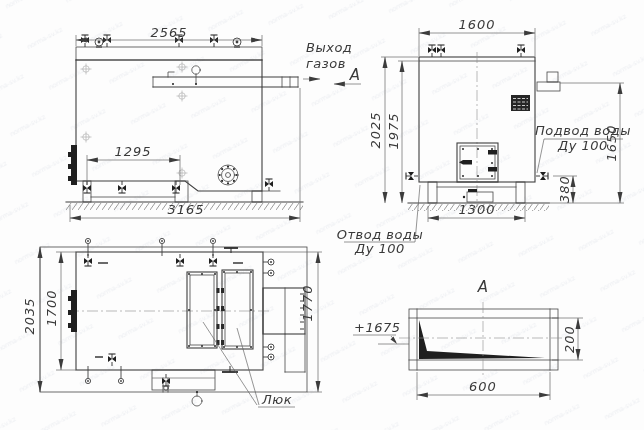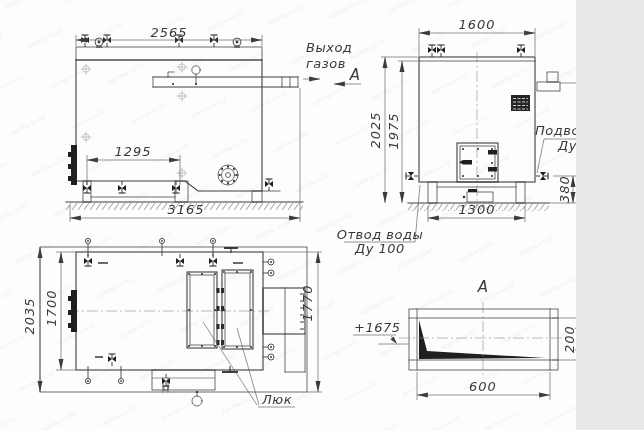--- a/index.html
+++ b/index.html
@@ -1,16 +1,16 @@
 <!DOCTYPE html>
 <html><head>
 <meta charset="utf-8">
 <style>
   html,body{margin:0;padding:0;background:#e8e8e8;}
-  .stage{width:576px;height:430px;background:#0ea5e9;position:relative;overflow:hidden;
+  .stage{width:644px;height:430px;background:#0ea5e9;position:relative;overflow:hidden;
          font-family:"DejaVu Sans",sans-serif;text-align:center;}
   svg{display:block}
   .ol  {stroke:#3f3f3f;stroke-width:1.1;fill:none;stroke-linecap:square}
   .ol2 {stroke:#474747;stroke-width:0.8;fill:none;stroke-linecap:square}
   .th  {stroke:#5c5c5c;stroke-width:0.65;fill:none}
   .cl  {stroke:#8f8f8f;stroke-width:0.6;fill:none;stroke-dasharray:11 3 2 3}
   .cx  {stroke:#a0a0a0;stroke-width:0.55;fill:none}
   .dk  {fill:#1f1f1f;stroke:none}
   text.dim{font:italic 13px "DejaVu Sans",sans-serif;fill:#3a3a3a;letter-spacing:1px}
   text.lbl{font:italic 13px "DejaVu Sans",sans-serif;fill:#3a3a3a;letter-spacing:0.5px}

